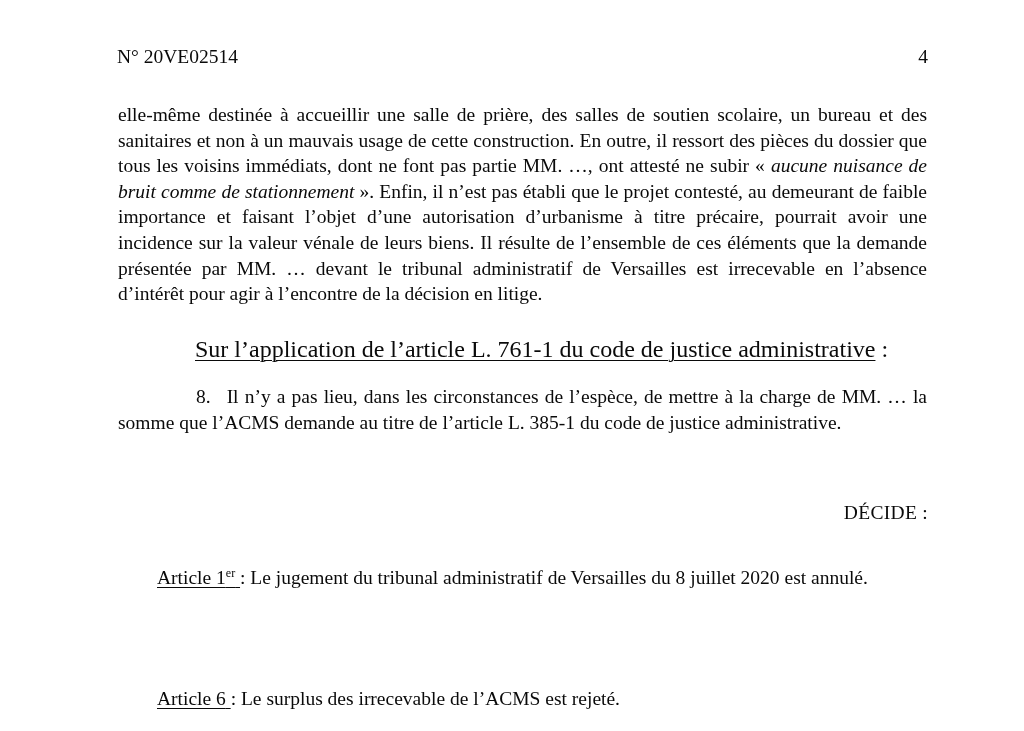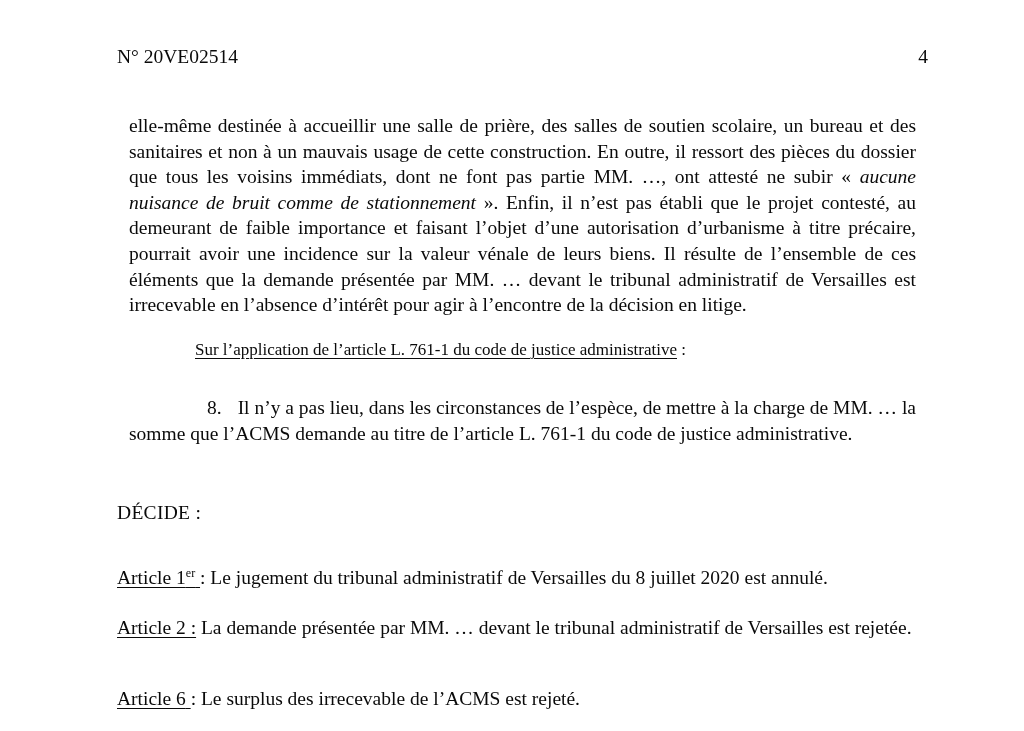--- a/index.html
+++ b/index.html
@@ -34,67 +34,67 @@
   .running-head .case-number { white-space: pre; }
   .running-head .page-number { white-space: pre; }
 
   
   .body-block {
     position: absolute;
     left: 117px;
     width: 811px;
   }
   p.para {
-    margin: 12px;
+    margin: 1px;
     font-size: 19.5px;
     line-height: 25.6px;
     text-align: justify;
     text-justify: inter-word;
     hyphens: none;
   }
   p.para.last-flush { text-align-last: left; }
 
   .indent-8 { display: inline-block; width: 78px; }
   .gap-after-num { display: inline-block; width: 16px; }
 
   .quoted-italic { font-style: italic; }
 
   
   .section-heading {
     position: absolute;
     left: 117px;
     width: 811px;
-    font-size: 17px;
+    font-size: 24px;
     line-height: 25.6px;
   }
   .section-heading .lead-indent { display: inline-block; width: 78px; }
   .u { text-decoration: underline; text-underline-offset: 2.5px; text-decoration-thickness: 1px; }
 
   
   .decide {
     position: absolute;
     left: 117px;
     width: 811px;
-    text-align: left;
+    text-align: right;
     font-size: 19.5px;
     line-height: 25.6px;
     letter-spacing: 0.3px;
   }
 
   
   .article {
     position: absolute;
     left: 117px;
     width: 811px;
     font-size: 19.5px;
     line-height: 25.6px;
     text-align: justify;
     text-align-last: left;
   }
-  .article .art-label { text-decoration: underline; text-underline-offset: 2.5px; text-decoration-thickness: 1px; }
+  .article .art-label { text-decoration: underline; text-underline-offset: 2.5px; text-decoration-thickness: 1px; margin-left: 40px; }
   sup.ord {
     font-size: 0.62em;
     vertical-align: super;
     line-height: 0;
   }
 </style>
 </head>
 <body>
 
 <div class="page">
@@ -106,32 +106,29 @@
 
   <div class="body-block" style="top:101px;">
     <p class="para last-flush"><span>elle-même destinée à accueillir une salle de prière, des salles de soutien scolaire, un bureau et des sanitaires et non à un mauvais usage de cette construction. En outre, il ressort des pièces du dossier que tous les voisins immédiats, dont ne font pas partie MM. …, ont attesté ne subir </span><span>« </span><span class="quoted-italic">aucune nuisance de bruit comme de stationnement</span><span> »</span><span>. Enfin, il n’est pas établi que le projet contesté, au demeurant de faible importance et faisant l’objet d’une autorisation d’urbanisme à titre précaire, pourrait avoir une incidence sur la valeur vénale de leurs biens. Il résulte de l’ensemble de ces éléments que la demande présentée par MM. … devant le tribunal administratif de Versailles est irrecevable en l’absence d’intérêt pour agir à l’encontre de la décision en litige.</span></p>
   </div>
 
   <div class="section-heading" style="top:337px;">
     <span class="lead-indent"></span><span class="u">Sur l’application de l’article L. 761-1 du code de justice administrative</span><span> :</span>
   </div>
 
   <div class="body-block" style="top:383px;">
-    <p class="para last-flush"><span class="indent-8"></span><span>8.</span><span class="gap-after-num"></span><span>Il n’y a pas lieu, dans les circonstances de l’espèce, de mettre à la charge de MM. … la somme que l’ACMS demande au titre de l’article L. 761-1 du code de justice administrative.</span></p>
+    <p class="para last-flush"><span class="indent-8"></span><span>8.</span><span class="gap-after-num"></span><span>Il n’y a pas lieu, dans les circonstances de l’espèce, de mettre à la charge de MM. … la somme que l’ACMS demande au titre de l’article L. 385-1 du code de justice administrative.</span></p>
   </div>
 
   <div class="decide" style="top:500px;">
     <span>DÉCIDE :</span>
   </div>
 
   <div class="article" style="top:565px;">
     <span class="art-label"><span>Article 1</span><sup class="ord">er</sup><span> </span></span><span>: </span><span>Le jugement du tribunal administratif de Versailles du 8 juillet 2020 est annulé.</span>
   </div>
 
-  <div class="article" style="top:615px;">
-    <span class="art-label"><span>Article 2 :</span></span><span> </span><span>La demande présentée par MM. … devant le tribunal administratif de Versailles est rejetée.</span>
-  </div>
 
   <div class="article" style="top:686px;">
     <span class="art-label"><span>Article 6</span><span> </span></span><span>: </span><span>Le surplus des irrecevable de l’ACMS est rejeté.</span>
   </div>
 
 </div>
 
 </body></html>

